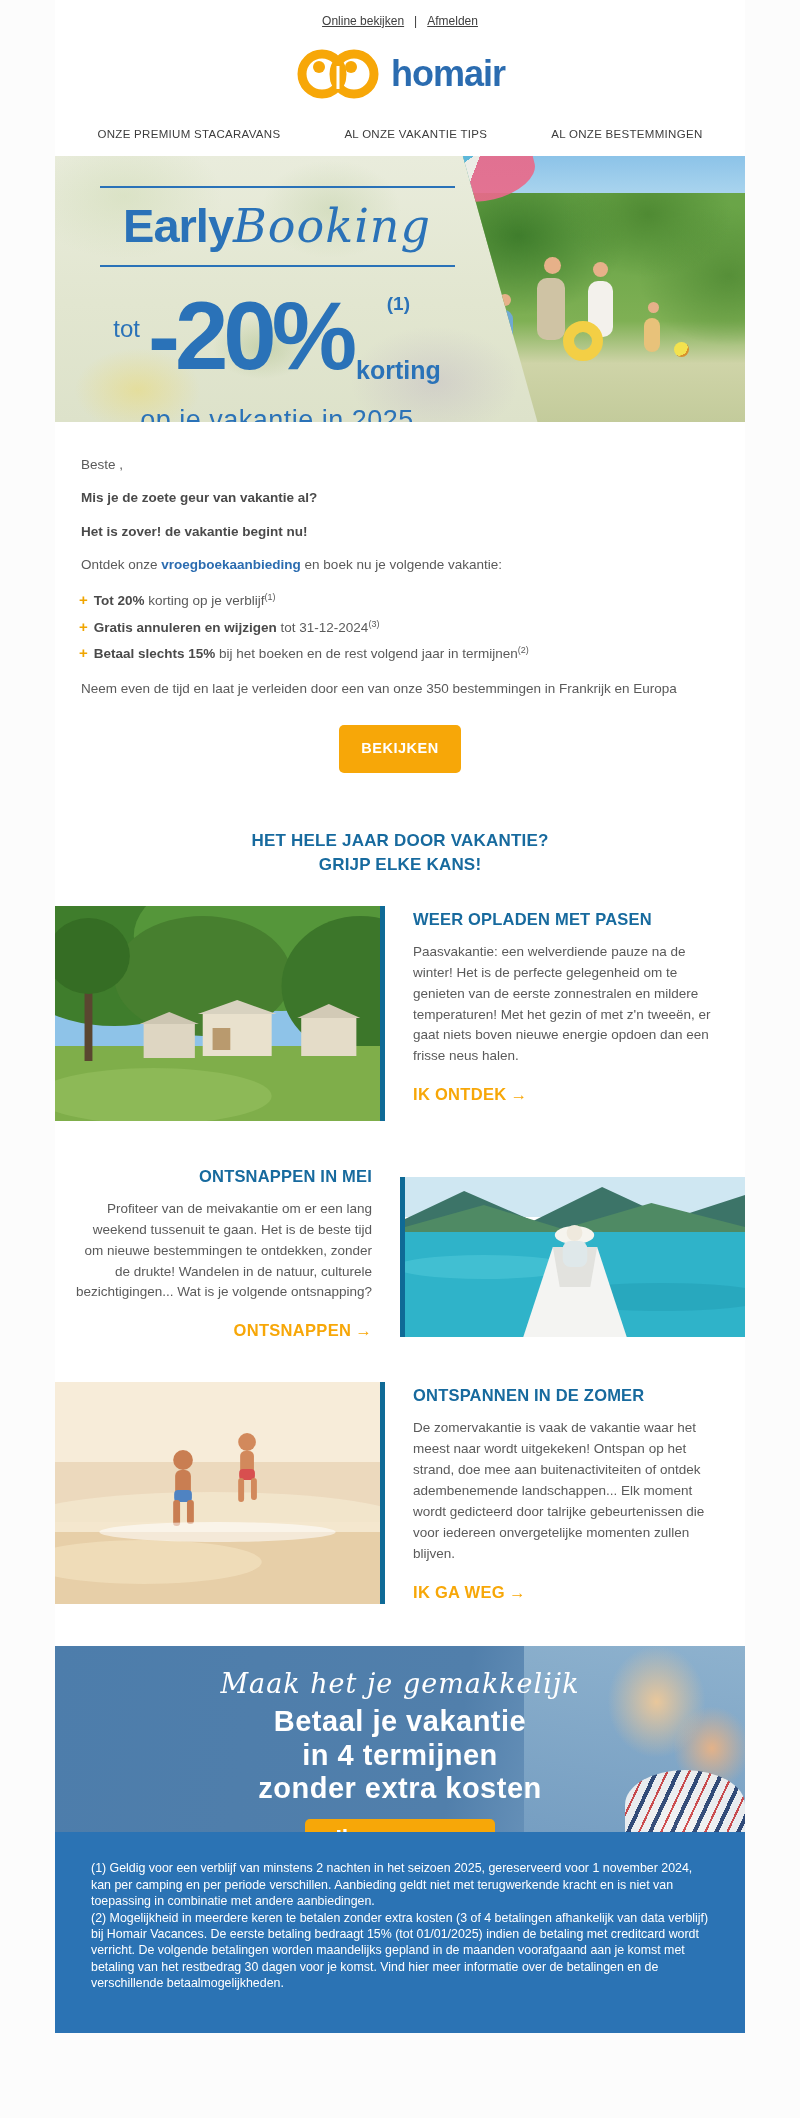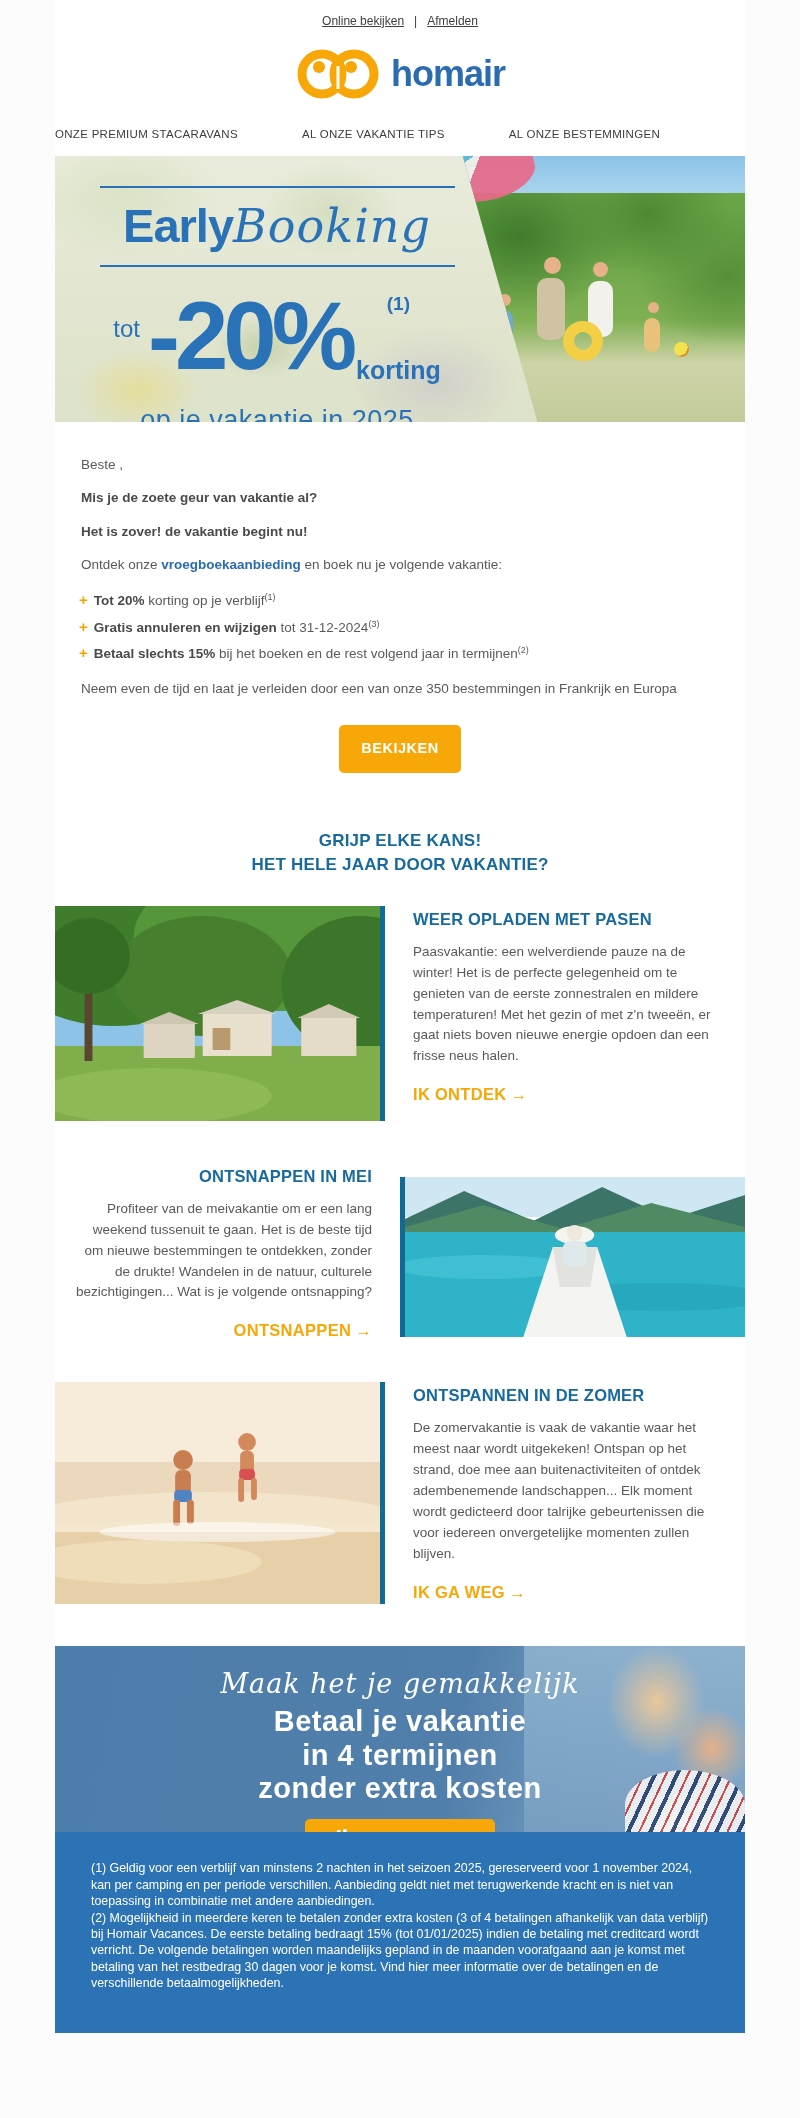--- a/index.html
+++ b/index.html
@@ -14,21 +14,21 @@
   
   .preheader { text-align: center; padding: 14px 0 8px; font-size: 12px; color: #3a3a3a; }
   .preheader a { color: #404040; text-decoration: underline; cursor: pointer; }
   .preheader .sep { margin: 0 10px; color: #3a3a3a; }
 
   
   .logo-row { display: flex; justify-content: center; align-items: center; gap: 10px; padding: 8px 0 12px; }
   .logo-text { font-size: 36px; font-weight: bold; color: #2b6cb0; letter-spacing: -1px; }
 
   
-  .navbar { display: flex; gap: 64px; padding: 12px 0 16px; }
+  .navbar { display: flex; justify-content: center; gap: 64px; padding: 12px 0 16px; }
   .navbar a { font-size: 11.5px; color: #3d3d3d; text-decoration: none; letter-spacing: .3px; cursor: pointer; white-space: nowrap; }
 
   
   .hero { position: relative; height: 266px; overflow: hidden;
     background:
       radial-gradient(90px 60px at 12% 88%, rgba(235,215,100,.45), transparent 70%),
       radial-gradient(70px 45px at 30% 72%, rgba(150,175,110,.35), transparent 70%),
       radial-gradient(120px 80px at 55% 85%, rgba(170,150,190,.25), transparent 70%),
       radial-gradient(100px 70px at 40% 20%, rgba(180,200,150,.35), transparent 70%),
       radial-gradient(140px 90px at 10% 15%, rgba(200,215,170,.4), transparent 70%),
@@ -198,22 +198,22 @@
         <li><span class="plus">+</span><span class="b">Gratis annuleren en wijzigen</span><span> tot 31-12-2024</span><sup>(3)</sup></li>
         <li><span class="plus">+</span><span class="b">Betaal slechts 15%</span><span> bij het boeken en de rest volgend jaar in termijnen</span><sup>(2)</sup></li>
       </ul>
       <p class="justify">Neem even de tijd en laat je verleiden door een van onze 350 bestemmingen in Frankrijk en Europa</p>
       <div class="cta-wrap">
         <a class="cta-btn">BEKIJKEN</a>
       </div>
     </div>
 
     <div class="season-heading">
+      <div>HET HELE JAAR DOOR VAKANTIE?</div>
       <div>GRIJP ELKE KANS!</div>
-      <div>HET HELE JAAR DOOR VAKANTIE?</div>
     </div>
 
     <div class="card card1">
       <div class="card-img img-border-r">
         <svg viewBox="0 0 330 215" preserveAspectRatio="none">
           <rect width="330" height="215" fill="#8ec3e8"></rect>
           <ellipse cx="60" cy="40" rx="120" ry="80" fill="#3f7d2c"></ellipse>
           <ellipse cx="230" cy="30" rx="150" ry="75" fill="#55963a"></ellipse>
           <ellipse cx="150" cy="70" rx="90" ry="60" fill="#477f2f"></ellipse>
           <ellipse cx="310" cy="80" rx="80" ry="70" fill="#3c762a"></ellipse>

